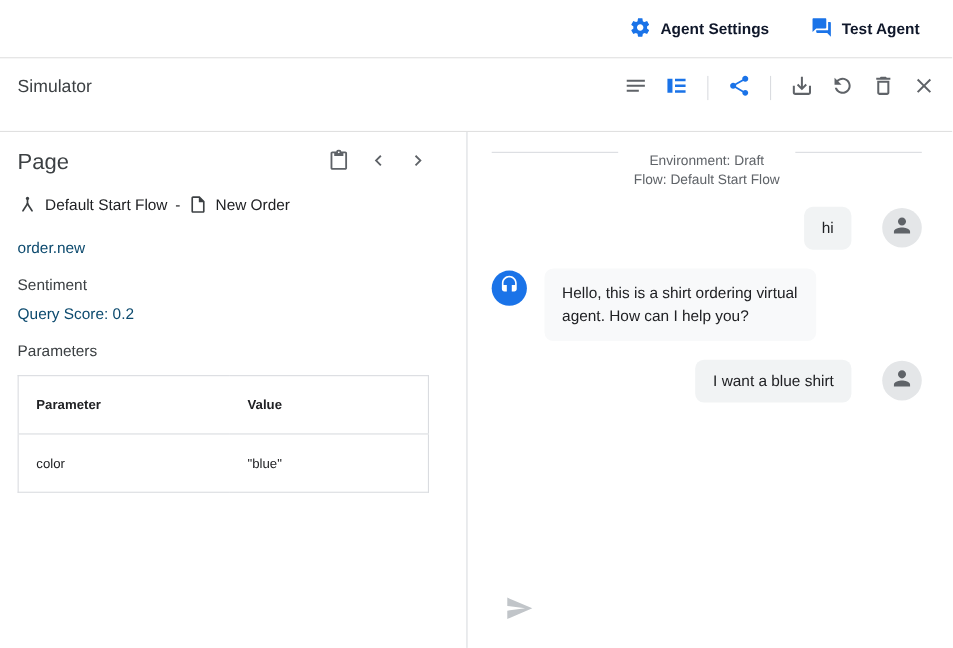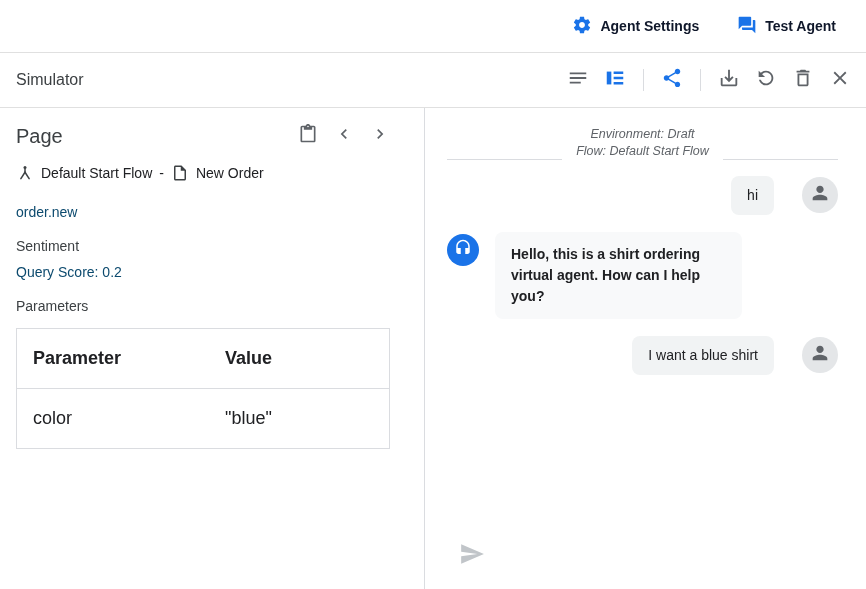--- a/index.html
+++ b/index.html
@@ -13,21 +13,21 @@
   .top-bar {
     flex:0 0 52px; display:flex; justify-content:flex-end; align-items:center;
     gap:38px; padding-right:30px; border-bottom:1px solid #e0e0e0;
   }
   .top-action { display:flex; align-items:center; gap:8px; color:#0f172a;
     font-size:14px; font-weight:bold; cursor:pointer; }
   .top-action svg { width:20px; height:20px; fill:#1a73e8; }
   
   .sim-header {
     flex:0 0 54px; display:flex; align-items:center; justify-content:space-between;
-    padding:0 14px 0 16px; border-bottom:1px solid #e0e0e0;gap:31px;
+    padding:0 14px 12px 16px; border-bottom:1px solid #e0e0e0;gap:31px;
   }
   .sim-title { font-size:16px; color:#3c4043; }
   .toolbar { display:flex; align-items:center; gap:13px; }
   .tool-btn { width:24px; height:24px; display:flex; align-items:center;
     justify-content:center; cursor:pointer; }
   .tool-btn svg { width:22px; height:22px; fill:#5f6368; }
   .tool-btn.active svg { fill:#1a73e8; }
   .tool-divider { width:1px; height:22px; background:#dadce0; margin:0 3px; }
   
   .main { flex:1; display:flex; min-height:0; }
@@ -40,38 +40,38 @@
   .page-actions { display:flex; align-items:center; gap:16px; padding-right:18px; }
   .icon-btn { cursor:pointer; display:flex; align-items:center; }
   .icon-btn svg { width:20px; height:20px; fill:#5f6368; }
   .breadcrumb { display:flex; align-items:center; gap:7px; font-size:14px;
     color:#202124; margin-bottom:22px; }
   .crumb-icon svg { width:18px; height:18px; display:block; }
   .crumb-link { cursor:pointer; }
   .section-label { font-size:14px; color:#3c4043; margin:18px 0 10px; }
   .section-value { font-size:14px; color:#0c4a6e; }
   .params-table { width:374px; border:1px solid #dadce0; border-collapse:collapse;
-    margin-top:14px; font-size:18px; }
+    margin-top:14px; font-size:12px; }
   .params-table th { text-align:left; font-weight:bold; color:#202124;
     padding:19px 16px; border-bottom:1px solid #dadce0; }
   .params-table th:first-child { width:160px; }
   .params-table td { text-align:left; color:#202124; padding:19px 16px; }
   
   .chat-panel { flex:1; min-width:0; box-sizing:border-box; display:flex;
     flex-direction:column; padding:18px 28px 18px 22px; }
-  .env-header { display:flex; align-items:flex-end; gap:14px; color:#5f6368;
-    font-size:12.5px; line-height:1.35; margin-bottom:16px;font-style:italic; }
+  .env-header { display:flex; align-items:flex-start; gap:14px; color:#5f6368;
+    font-size:12.5px; line-height:1.35; margin-bottom:16px; }
   .env-rule { flex:1; border-top:1px solid #dadce0; }
   .env-text { text-align:center; }
   .msg-row { display:flex; margin-bottom:17px; }
   .msg-row.user { justify-content:flex-end; align-items:center; gap:28px; }
   .msg-row.agent { justify-content:flex-start; align-items:flex-start; gap:16px; }
   .bubble { background:#f1f3f4; border-radius:8px; padding:9px 16px;
     font-size:14px; color:#202124; line-height:1.5; white-space:pre-line; }
-  .msg-row.agent .bubble { background:#f8f9fa; max-width:215px; padding:12px 16px;font-weight:bold; }
+  .msg-row.agent .bubble { background:#f8f9fa; max-width:215px; padding:12px 16px; }
   .bubble.highlight { color:#1a73e8; }
   .avatar { width:36px; height:36px; flex:0 0 36px; border-radius:50%;
     background:#e4e6e8; display:flex; align-items:center; justify-content:center; }
   .avatar svg { width:22px; height:22px; fill:#5f6368; }
   .agent-avatar { width:32px; height:32px; flex:0 0 32px; border-radius:50%;
     background:#1a73e8; display:flex; align-items:center; justify-content:center;
     margin-top:2px; }
   .agent-avatar svg { width:18px; height:18px; fill:#fff; }
   .input-row { margin-top:auto; display:flex; align-items:center; gap:22px;
     padding-left:12px; }

